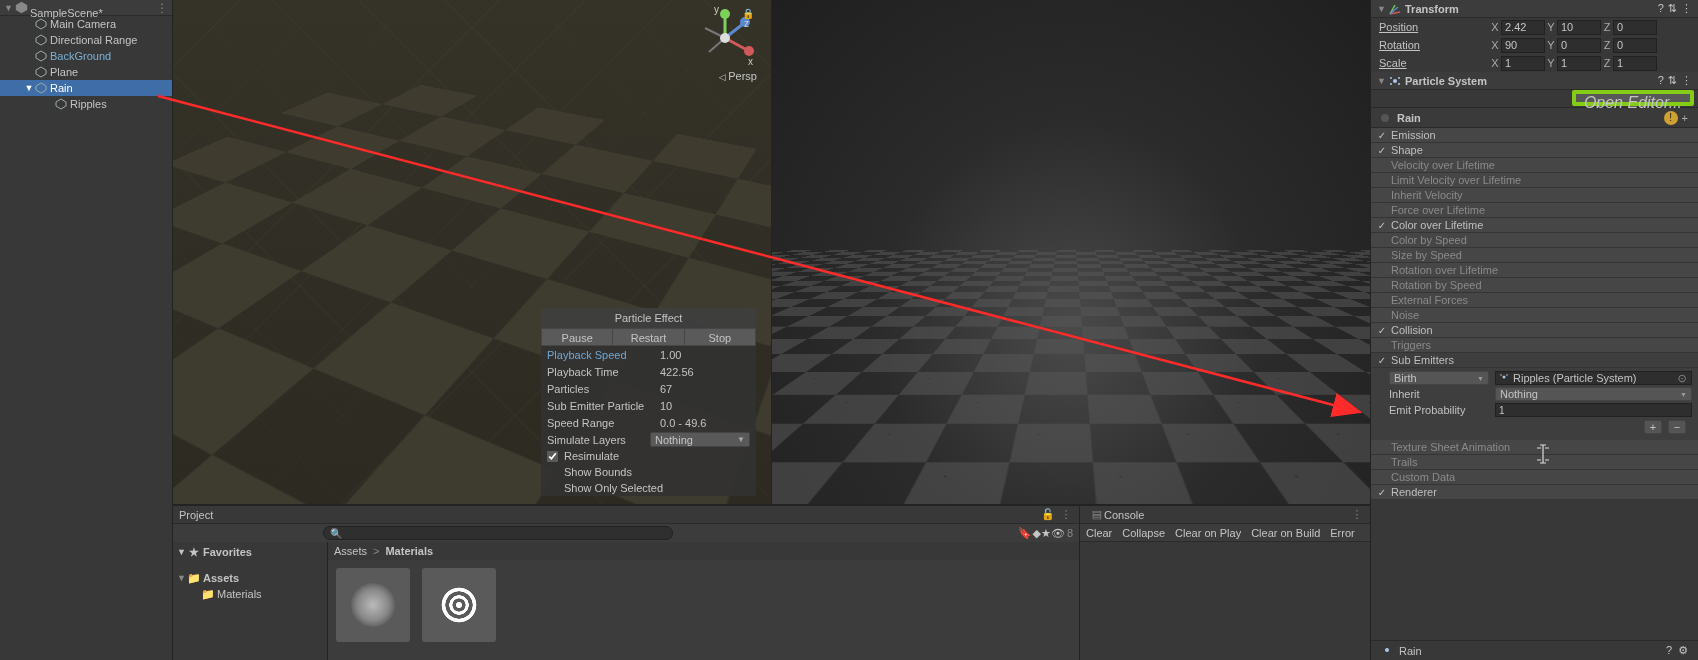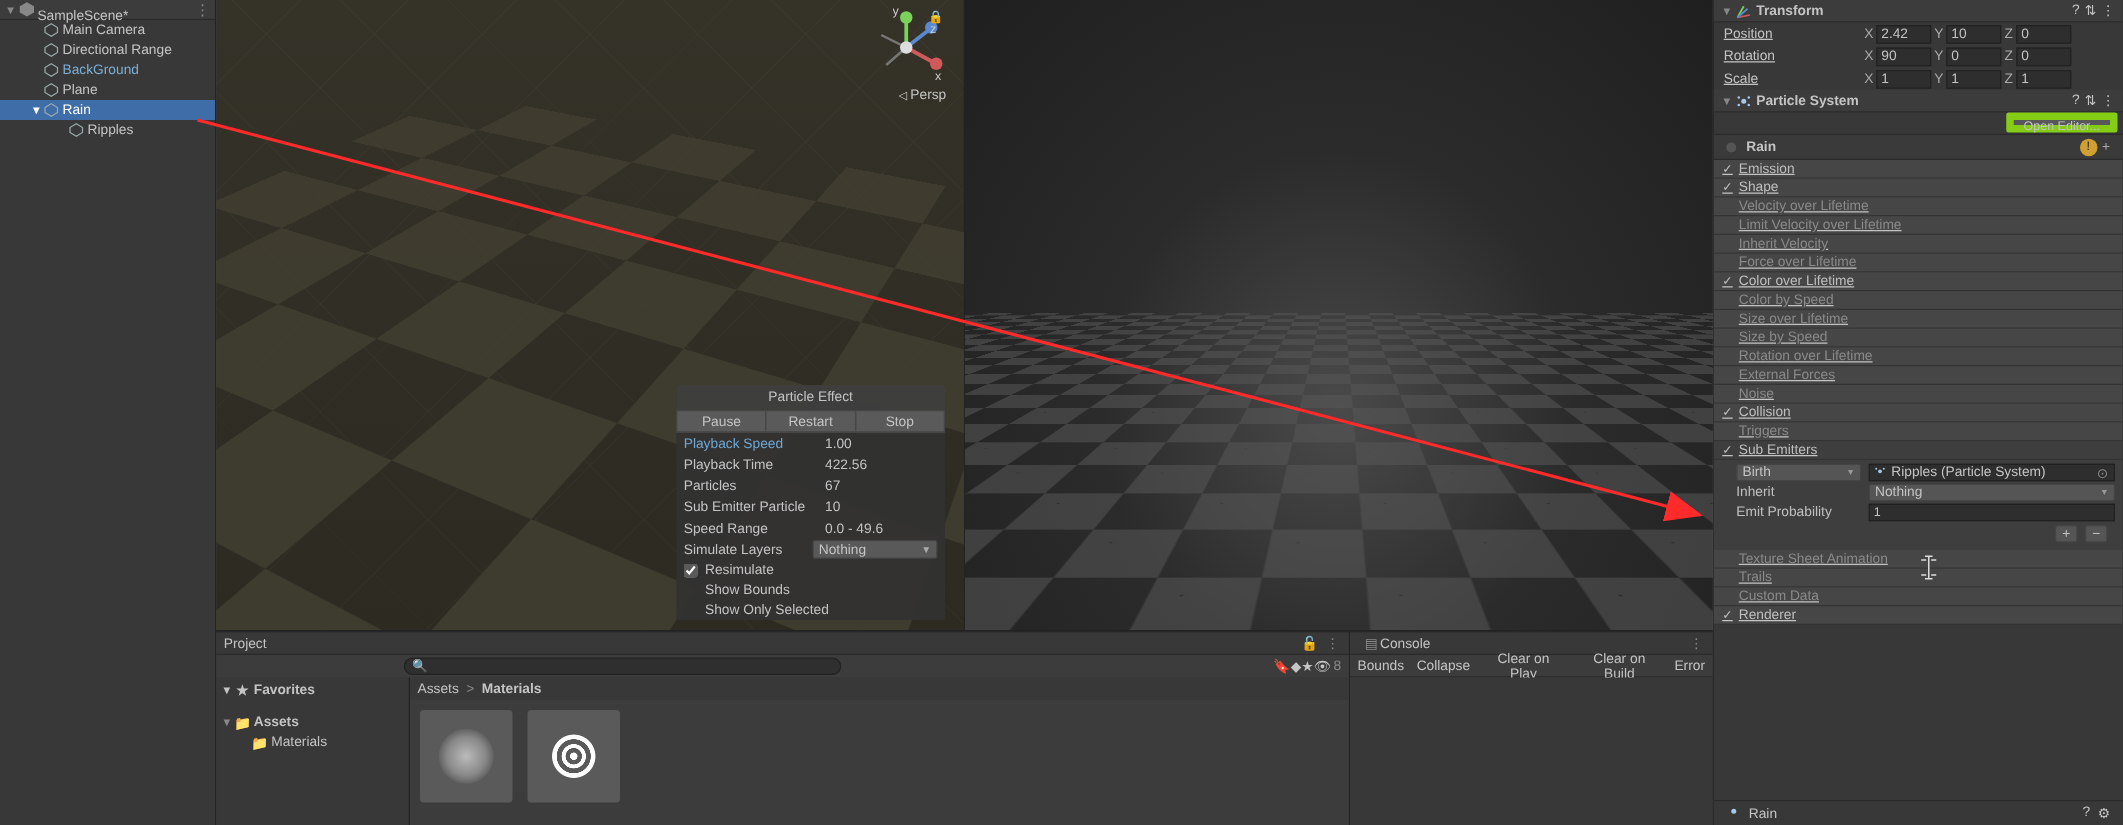--- a/index.html
+++ b/index.html
@@ -126,29 +126,29 @@
   .comp-head .cic{ width:16px; display:inline-flex; align-items:center; justify-content:center;}
   .comp-head .lbl{ font-weight:bold; margin-left:2px;}
   .comp-head .rico{ margin-left:auto; display:flex; gap:4px; color:#888;}
   .comp-head .rico span{ cursor:pointer;}
   .vec-row { display:flex; align-items:center; height:18px; padding:0 8px;}
   .vec-row .lbl{ width:110px;text-decoration:underline;}
   .vec-row .ax{ width:12px; text-align:center; color:#aaa;}
   .vec-row input{ width:44px; height:15px; background:#2e2e2e; border:1px solid #212121; color:#c4c4c4; padding:0 3px; font-size:11px;}
 
   .open-editor{ height:18px; display:flex; justify-content:flex-end; padding:0 4px; border-bottom:1px solid #2a2a2a;}
-  .open-editor .btn{ background:#585858; border:6px solid #84cc16; color:#c4c4c4; height:16px; padding:0 8px; font-size:10px; border-radius:2px; cursor:pointer;}
+  .open-editor .btn{ background:#585858; border:4px solid #84cc16; color:#c4c4c4; height:16px; padding:0 8px; font-size:16px; border-radius:2px; cursor:pointer;font-style:italic;}
   
   .ps-title-row{ height:20px; display:flex; align-items:center; padding:0 10px; background:#3a3a3a; border-bottom:1px solid #2a2a2a;}
   .ps-title-row .dot{ width:8px; height:8px; border-radius:50%; background:#555; margin-right:8px;}
   .ps-title-row .name{ font-weight:bold;}
   .ps-title-row .warn{ margin-left:auto; width:14px; height:14px; background:#d0a030; border-radius:50%; display:inline-flex; align-items:center; justify-content:center; color:#222; font-size:10px;}
   .ps-title-row .plus{ margin-left:4px; color:#aaa;}
   
-  .mod-row { height:15px; display:flex; align-items:center; padding:0 4px; background:#464646; border-bottom:1px solid #343434;text-decoration:underline;}
+  .mod-row { height:15px; display:flex; align-items:center; padding:0 4px; background:#464646; border-bottom:1px solid #343434;}
   .mod-row .chk{ width:14px; height:14px; display:inline-flex; align-items:center; justify-content:center;}
   .mod-row .chk.on::before{ content:"✓"; font-size:10px; color:#c4c4c4;}
   .mod-row .mlbl{ margin-left:2px; color:#bfbfbf;}
   .mod-row.dim .mlbl{ color:#8a8a8a;}
   .mod-row.expanded{ background:#3e3e3e;}
   
   .sub-panel{ background:#3e3e3e; padding:2px 6px 4px 18px;}
   .sub-row{ display:flex; align-items:center; height:16px;}
   .sub-row .slbl{ width:106px; color:#c0c0c0;}
   .sub-row select, .sub-row .objfield, .sub-row input[type=text]{
@@ -386,21 +386,21 @@
       </div>
 
       <div class="console">
         <div class="panel-head">
           <span class="ic">▤</span>
           <span class="ttl">Console</span>
           <span class="spacer"></span>
           <span class="ic">⋮</span>
         </div>
         <div class="con-tools">
-          <button class="btn">Bounds</button>
+          <button class="btn">Clear</button>
           <button class="btn">Collapse</button>
           <button class="btn">Clear on Play</button>
           <button class="btn">Clear on Build</button>
           <button class="btn">Error</button>
         </div>
         <div class="con-body"></div>
       </div>
     </div>
   </div>
 
@@ -508,29 +508,29 @@
         <div class="mod-row">
           <span class="chk on"></span>
           <span class="mlbl">Color over Lifetime</span>
         </div>
         <div class="mod-row dim">
           <span class="chk "></span>
           <span class="mlbl">Color by Speed</span>
         </div>
         <div class="mod-row dim">
           <span class="chk "></span>
-          <span class="mlbl">Size over Lifetime</span>
-        </div>
-        <div class="mod-row dim">
-          <span class="chk "></span>
           <span class="mlbl">Size by Speed</span>
         </div>
         <div class="mod-row dim">
           <span class="chk "></span>
           <span class="mlbl">Rotation over Lifetime</span>
+        </div>
+        <div class="mod-row dim">
+          <span class="chk "></span>
+          <span class="mlbl">Rotation by Speed</span>
         </div>
         <div class="mod-row dim">
           <span class="chk "></span>
           <span class="mlbl">External Forces</span>
         </div>
         <div class="mod-row dim">
           <span class="chk "></span>
           <span class="mlbl">Noise</span>
         </div>
         <div class="mod-row">

